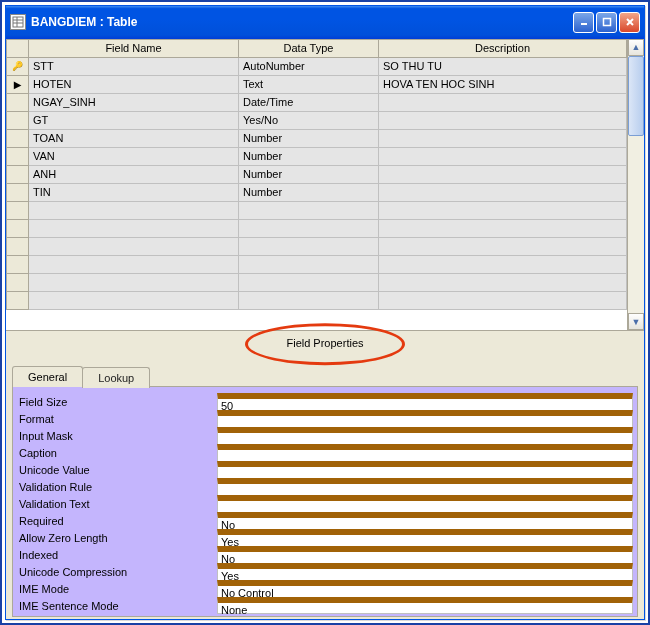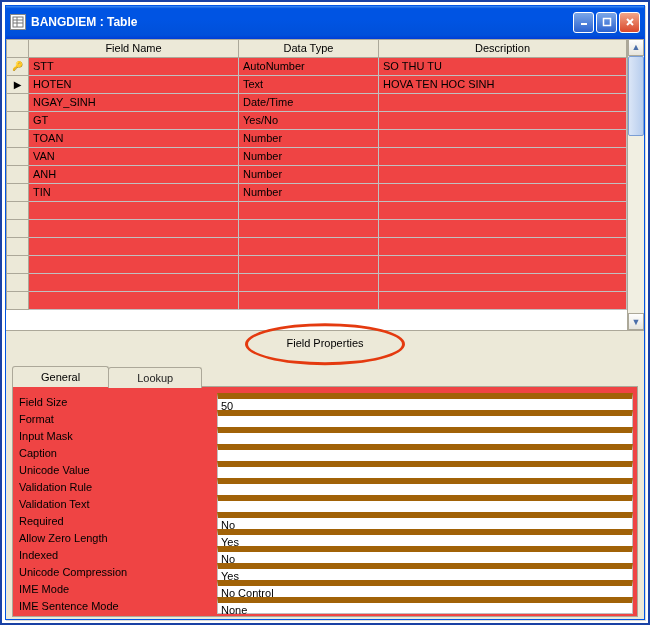--- a/index.html
+++ b/index.html
@@ -87,21 +87,21 @@
     background: #ece9d8;
     border: 1px solid #aca899;
     font-weight: normal;
     padding: 2px 4px;
     height: 18px;
   }
   table.design td {
     border: 1px solid #c0c0c0;
     padding: 1px 4px;
     height: 18px;
-    background: #ef4444;
+    background: #e5e5e5;
   }
   table.design td.row-sel {
     background: #ece9d8;
     border: 1px solid #aca899;
     width: 22px;
     text-align: center;
     font-size: 10px;
     color: #000;
   }
   .col-name { width: 210px; }
@@ -158,21 +158,21 @@
     padding: 6px 6px 2px 6px;
     display: flex;
     flex-direction: column;
   }
   .tabs {
     display: flex;
     position: relative;
     z-index: 2;
   }
   .tab {
-    padding: 4px 28px;
+    padding: 4px 15px;
     border: 1px solid #aca899;
     background: #ece9d8;
     font-size: 11px;
     border-bottom: none;
     border-top-left-radius: 3px;
     border-top-right-radius: 3px;
     cursor: pointer;
     margin-right: -1px;
     position: relative;
   }
@@ -182,21 +182,21 @@
     top: 1px;
   }
   .tab.inactive {
     background: #ece9d8;
     top: 2px;
     color: #222;
   }
   .tab-body {
     border: 1px solid #aca899;
     flex: 1;
-    background: #ef4444;
+    background: #c4b5fd;
     padding: 6px 4px 2px 4px;
     margin-top: 0px;
   }
   .prop-row {
     display: flex;
     height: 17px;
     align-items: center;
   }
   .prop-label {
     width: 200px;

